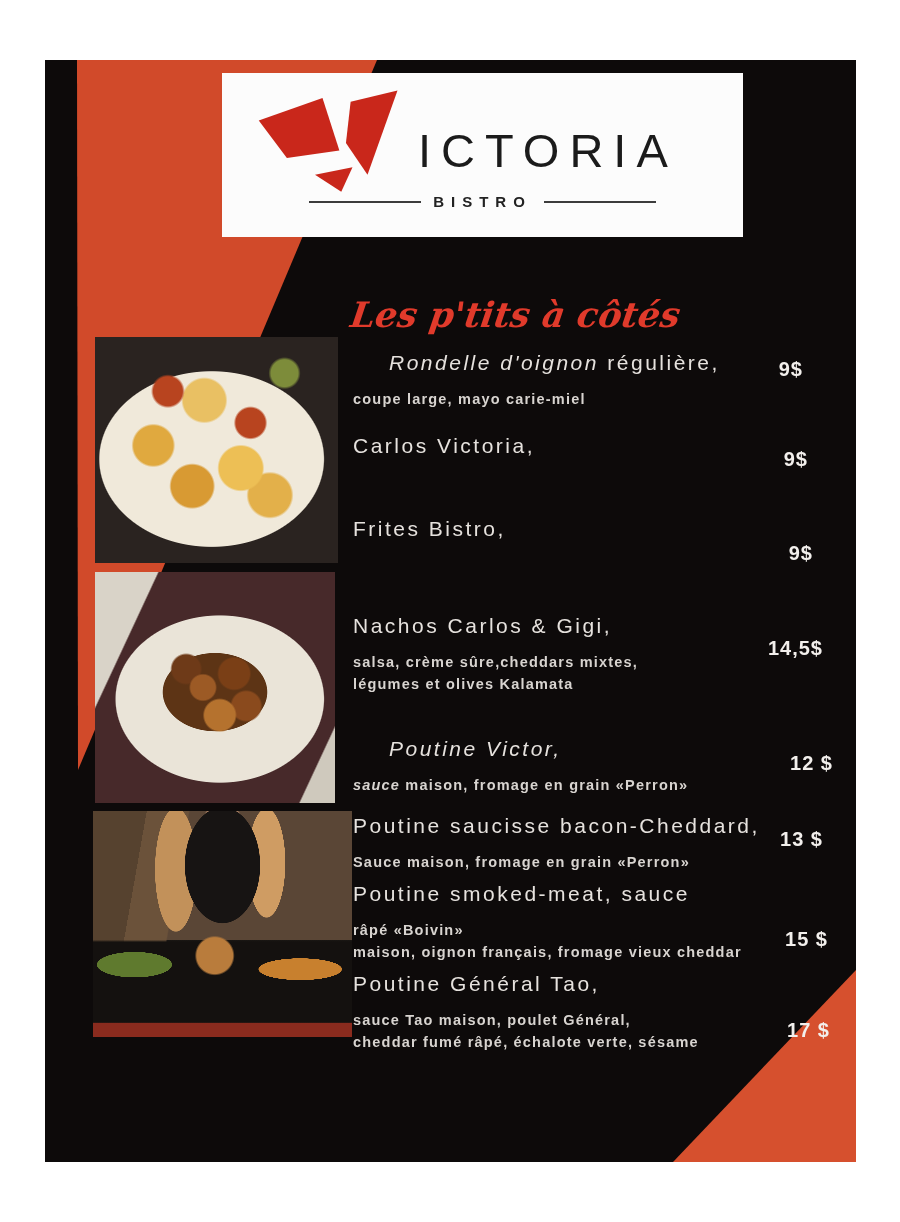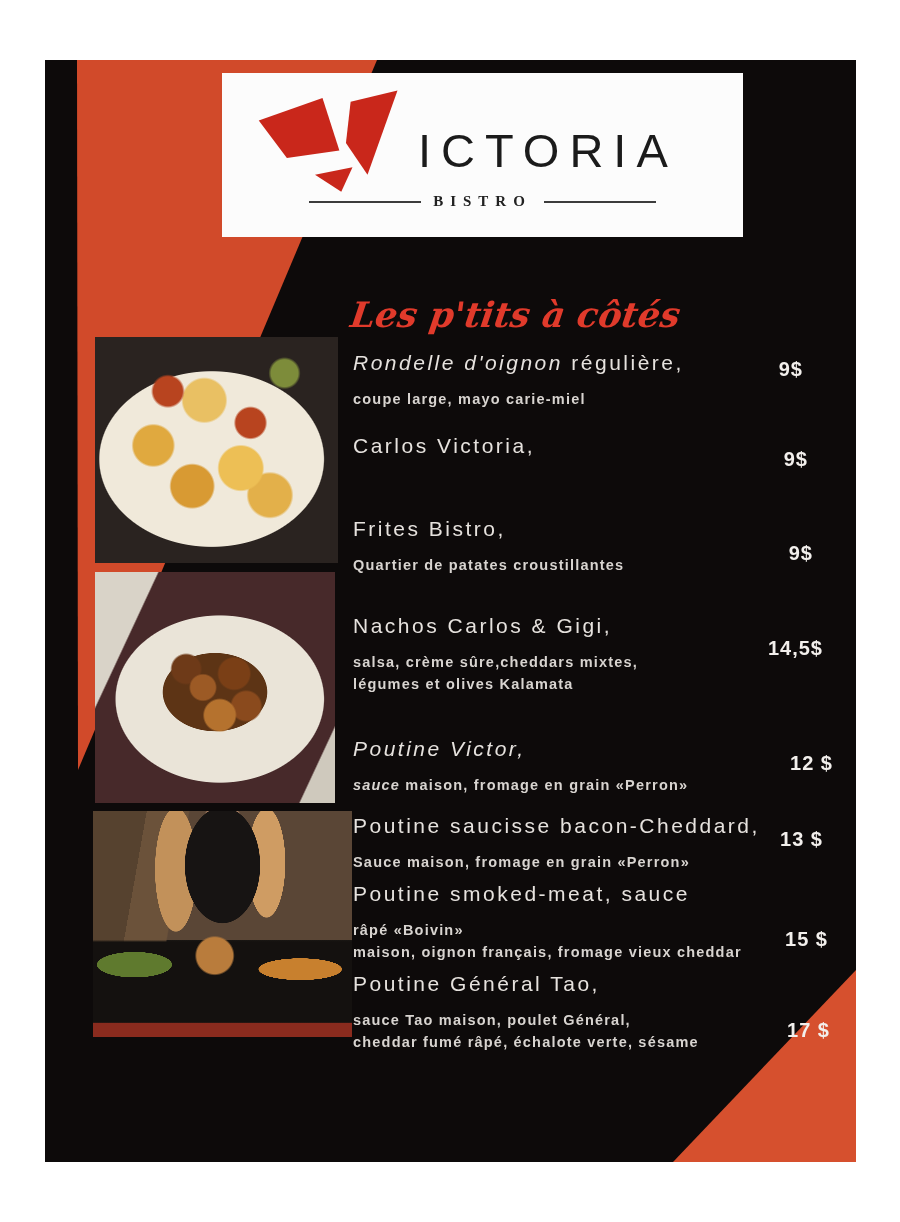--- a/index.html
+++ b/index.html
@@ -11,21 +11,21 @@
   .corner-tl{position:absolute;left:0;top:0;width:340px;height:715px;background:#d14a2a;
              clip-path:polygon(32px 0,332px 0,33px 710px);}
   .corner-br{position:absolute;right:0;bottom:0;width:183px;height:192px;background:#d6502e;
              clip-path:polygon(100% 0,100% 100%,0 100%);}
 
   
   .logo-box{position:absolute;left:177px;top:13px;width:501px;height:164px;background:#fcfcfc;padding-left:20px;}
   .logo-mark{position:absolute;left:33px;top:8px;}
   .logo-word{position:absolute;left:196px;top:50px;font-size:47px;letter-spacing:10px;
              color:#1b1b1b;font-weight:400;white-space:nowrap;}
-  .logo-sub{position:absolute;left:0;right:0;top:120px;display:flex;align-items:center;justify-content:center;gap:12px;font-family:Liberation Serif, serif;}
+  .logo-sub{position:absolute;left:0;right:0;top:120px;display:flex;align-items:center;justify-content:center;gap:12px;}
   .logo-sub .rule{height:2px;width:112px;background:#3c3c3c;}
   .logo-sub .sub-text{font-size:15px;font-weight:700;letter-spacing:7px;color:#222;}
 
   
   .heading{position:absolute;left:306px;top:234px;font-family:"DejaVu Serif",serif;
            font-style:italic;font-weight:700;font-size:35px;color:#e03a2b;
            transform:skewX(-8deg);white-space:nowrap;}
 
   
   .photo{position:absolute;}
@@ -61,21 +61,21 @@
       radial-gradient(ellipse 17% 30% at 50% 24%,#171413 0 85%,transparent 86%),
       radial-gradient(circle at 50% 5%,#d8a27c 0 7%,transparent 8%),
       radial-gradient(ellipse 10% 34% at 32% 26%,#c2915a 0 80%,transparent 81%),
       radial-gradient(ellipse 9% 30% at 67% 23%,#cf9c63 0 80%,transparent 81%),
       linear-gradient(100deg,#56422f 0 18%,#6b523a 18% 32%,transparent 32.5%),
       linear-gradient(to bottom,#5a4636 0 57%,#1a1714 57%);}
 
   
   .item{position:absolute;left:308px;width:480px;color:#e6e2de;}
   .item-title{font-size:21px;line-height:26px;letter-spacing:2.5px;font-weight:400;color:#e6e2de;}
-  .item-title .em{font-style:italic;}
+  .item-title .em{font-style:italic;margin-left:36px;}
   .item-desc{margin-top:13px;font-size:14.5px;line-height:21.5px;font-weight:700;
              letter-spacing:1.2px;color:#d8d4d0;}
   .item-desc .em{font-style:italic;}
   .desc-line{display:block;}
   .item-price{position:absolute;top:0;right:0;font-size:20px;font-weight:700;
               letter-spacing:1px;color:#f2efec;white-space:nowrap;}
 </style>
 </head>
 <body>
 
@@ -114,21 +114,20 @@
     </div>
 
     <div class="item" style="top:373px">
       <div class="item-title"><span>Carlos Victoria,</span></div>
       <div class="item-price" style="top:15px;right:25px">9$</div>
     </div>
 
     <div class="item" style="top:456px">
       <div class="item-title"><span>Frites Bistro,</span></div>
       <div class="item-desc">
-          <span class="desc-line">Quartier de patates croustillantes</span>
         </div>
       <div class="item-price" style="top:26px;right:20px">9$</div>
     </div>
 
     <div class="item" style="top:553px">
       <div class="item-title"><span>Nachos Carlos &amp; Gigi,</span></div>
       <div class="item-desc">
           <span class="desc-line">salsa, crème sûre,cheddars mixtes,</span>
           <span class="desc-line">légumes et olives Kalamata</span>
         </div>

